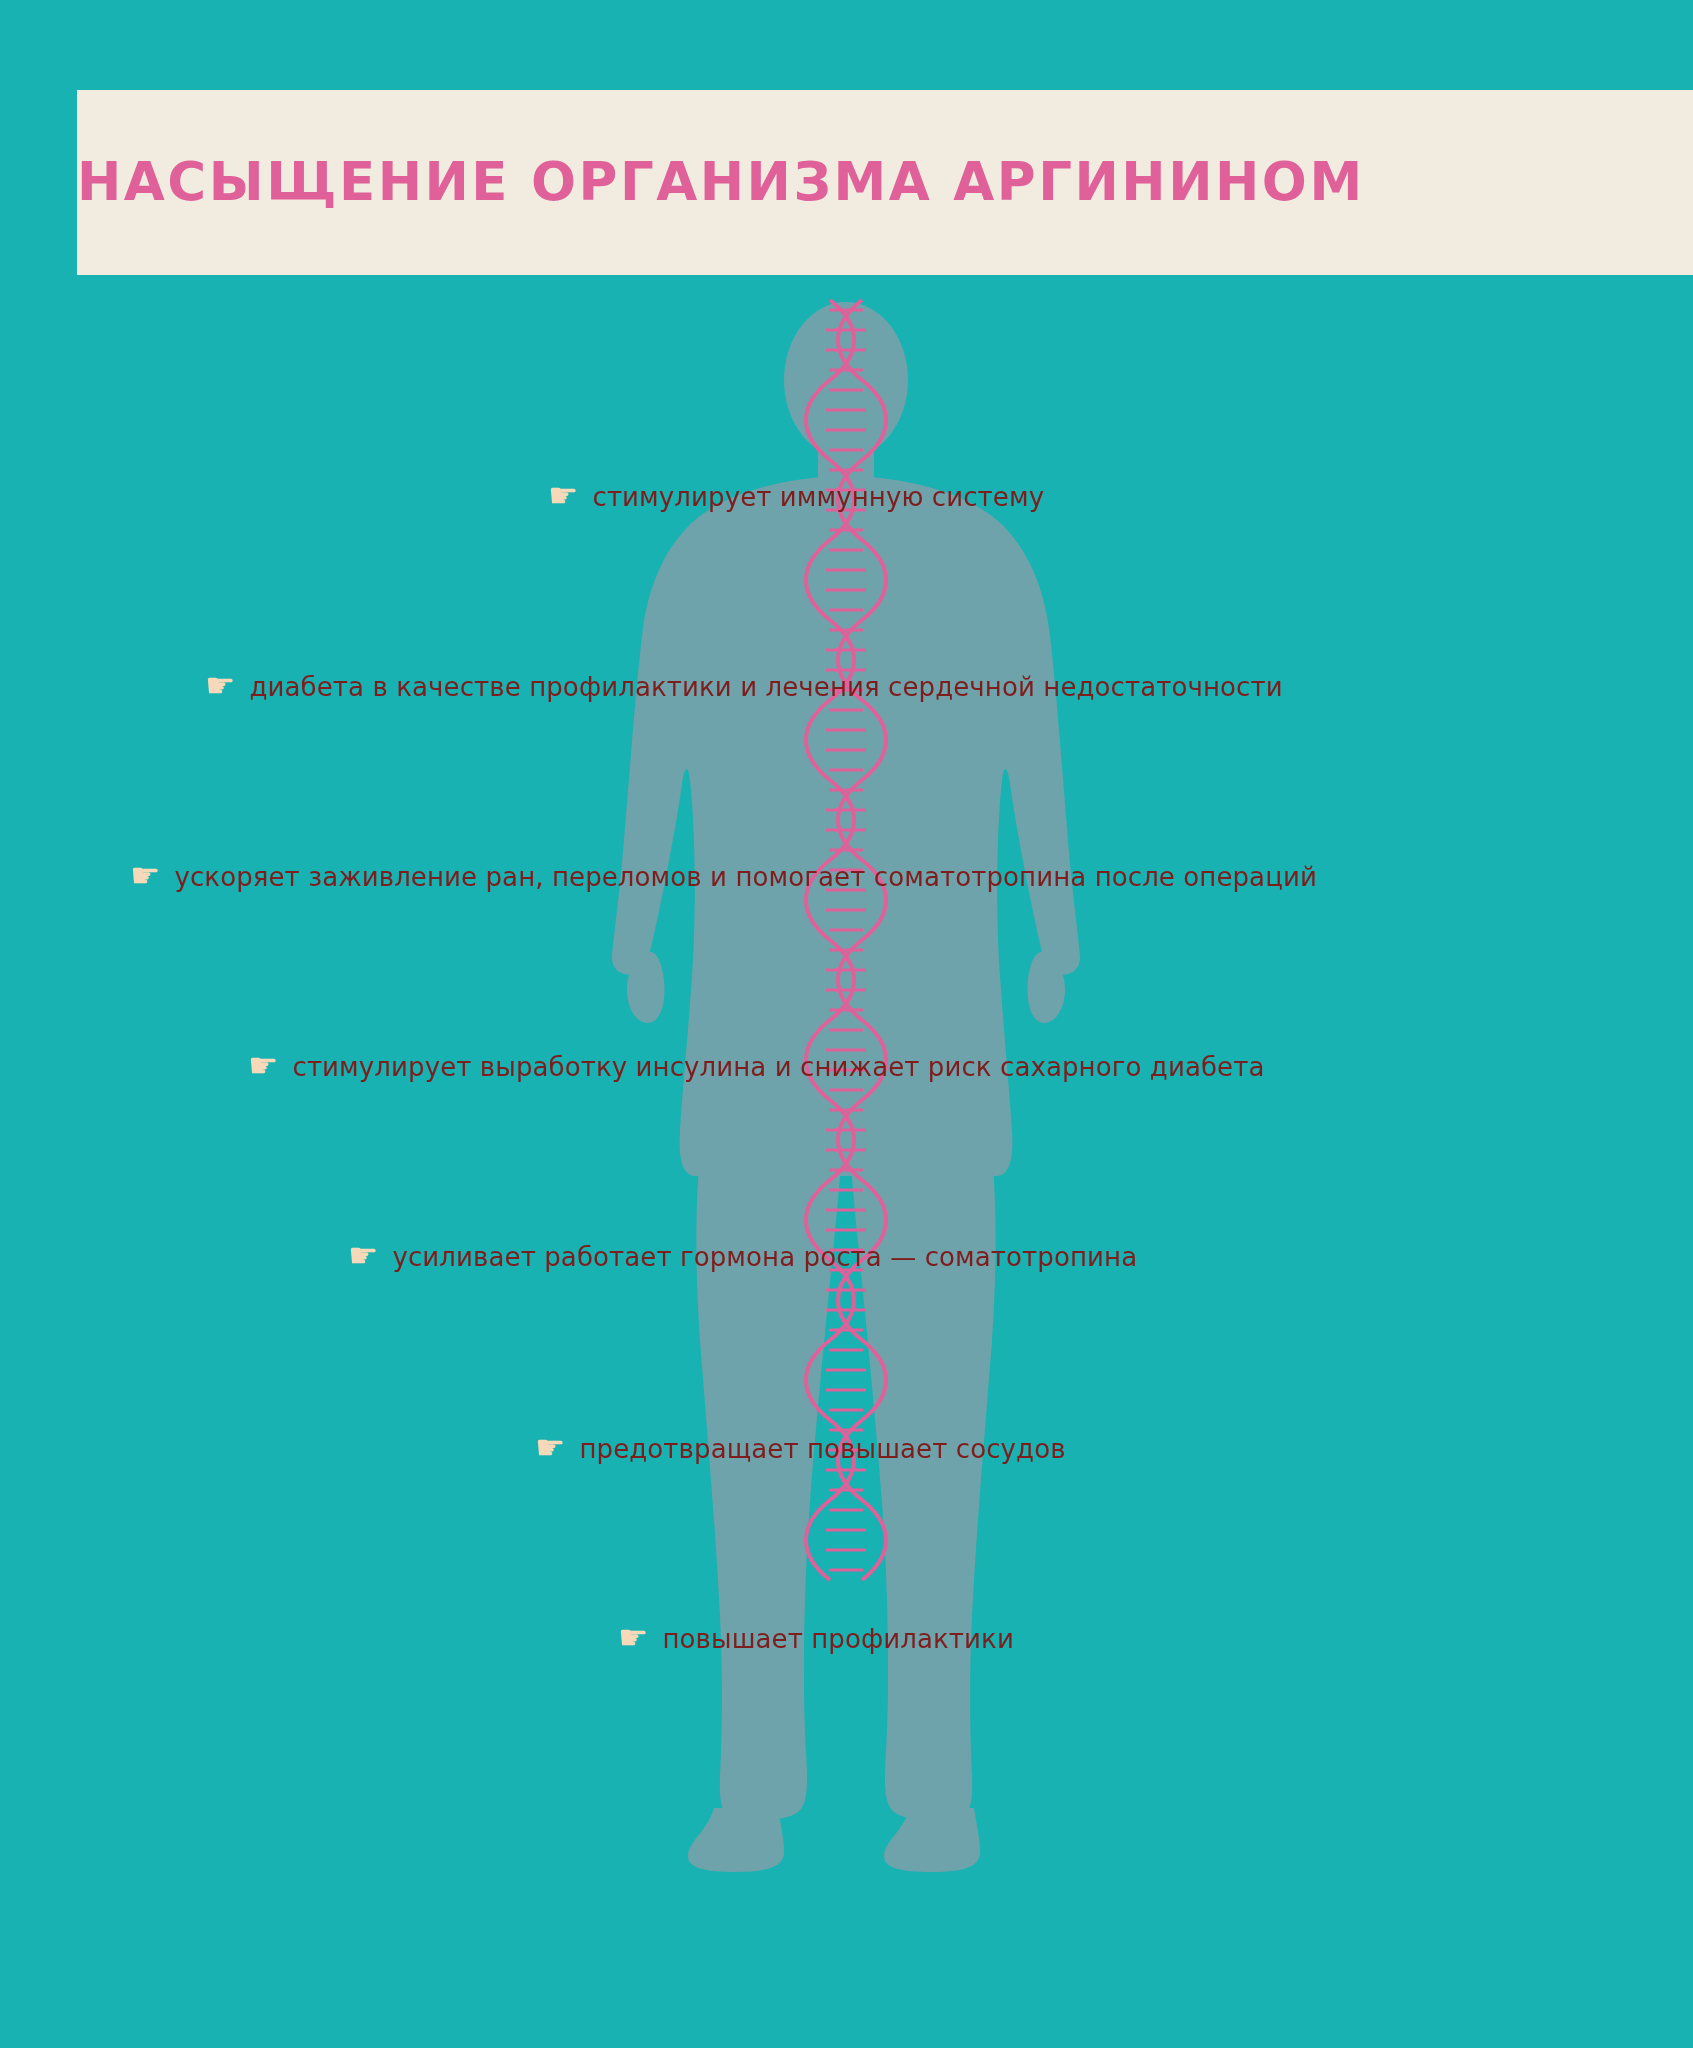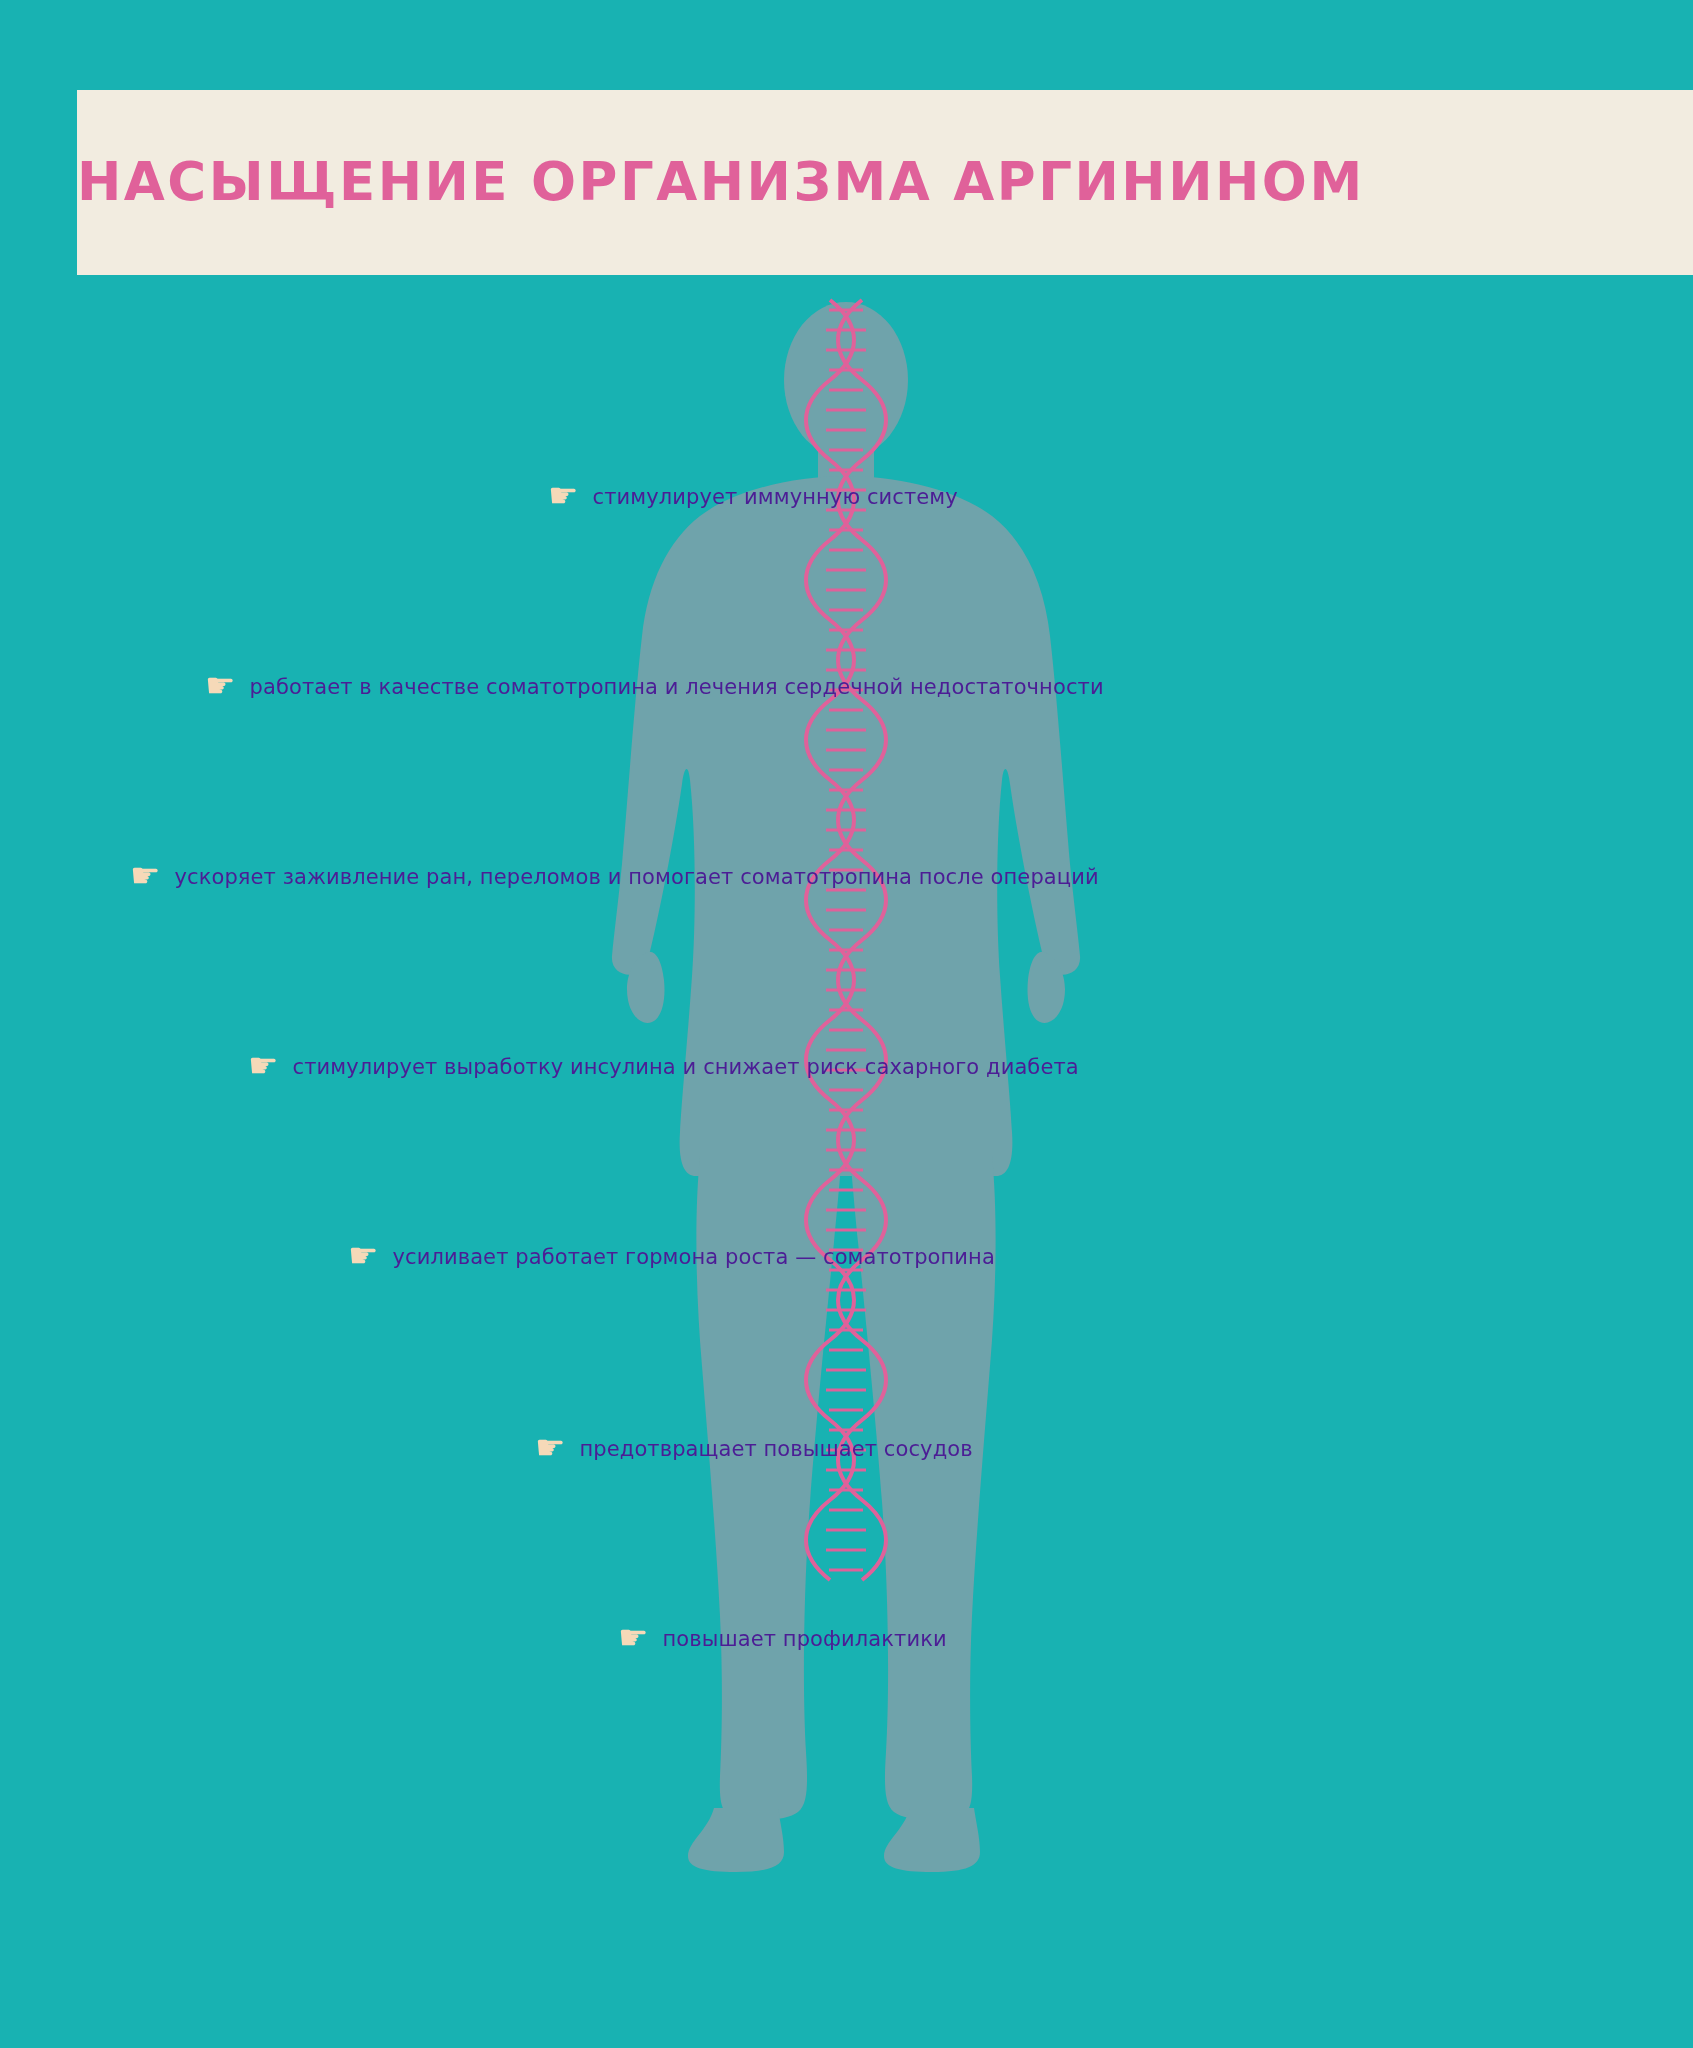--- a/index.html
+++ b/index.html
@@ -70,23 +70,23 @@
   }
   .benefit .hand-icon {
     font-size: 34px;
     line-height: 1;
     margin-right: 14px;
     color: #f6d9b8;
     display: inline-block;
     transform: translateY(-2px);
   }
   .benefit .benefit-text {
-    color: #4c1d95;
+    color: #7f1d1d;
     font-family: "DejaVu Sans", sans-serif;
-    font-size: 21px;
+    font-size: 26px;
     font-weight: 400;
     letter-spacing: 0.1px;
   }
 
   .b0 { left: 548px; top: 480px; }
   .b1 { left: 205px; top: 670px; }
   .b2 { left: 130px; top: 860px; }
   .b3 { left: 248px; top: 1050px; }
   .b4 { left: 348px; top: 1240px; }
   .b5 { left: 535px; top: 1432px; }
@@ -236,21 +236,21 @@
   </svg>
 </div>
 
 <div class="benefits">
   <div class="benefit b0">
     <span class="hand-icon">☛</span>
     <span class="benefit-text">стимулирует иммунную систему</span>
   </div>
   <div class="benefit b1">
     <span class="hand-icon">☛</span>
-    <span class="benefit-text">работает в качестве соматотропина и лечения сердечной недостаточности</span>
+    <span class="benefit-text">диабета в качестве профилактики и лечения сердечной недостаточности</span>
   </div>
   <div class="benefit b2">
     <span class="hand-icon">☛</span>
     <span class="benefit-text">ускоряет заживление ран, переломов и помогает соматотропина после операций</span>
   </div>
   <div class="benefit b3">
     <span class="hand-icon">☛</span>
     <span class="benefit-text">стимулирует выработку инсулина и снижает риск сахарного диабета</span>
   </div>
   <div class="benefit b4">

